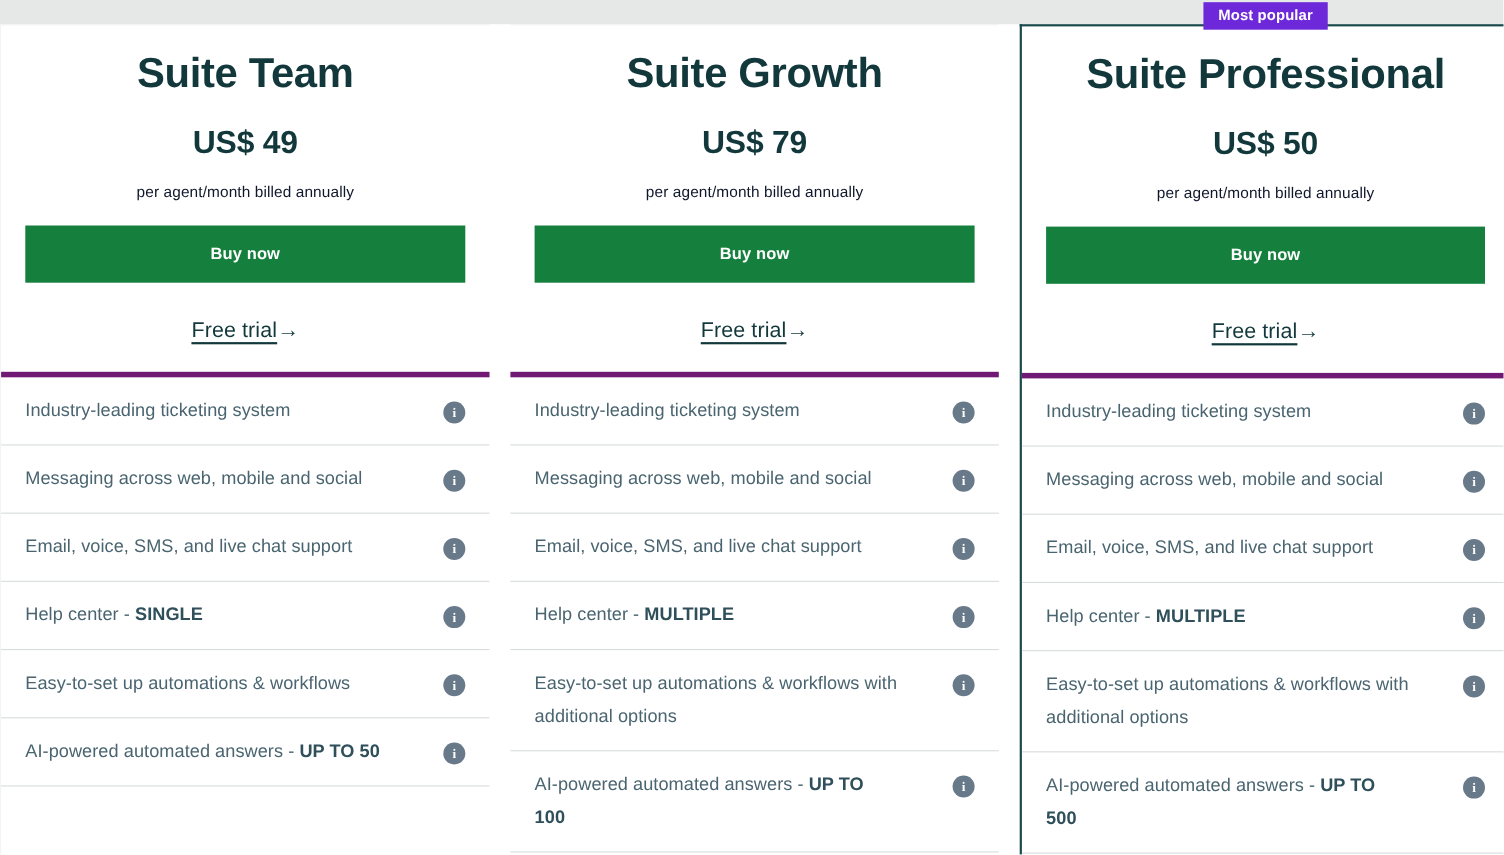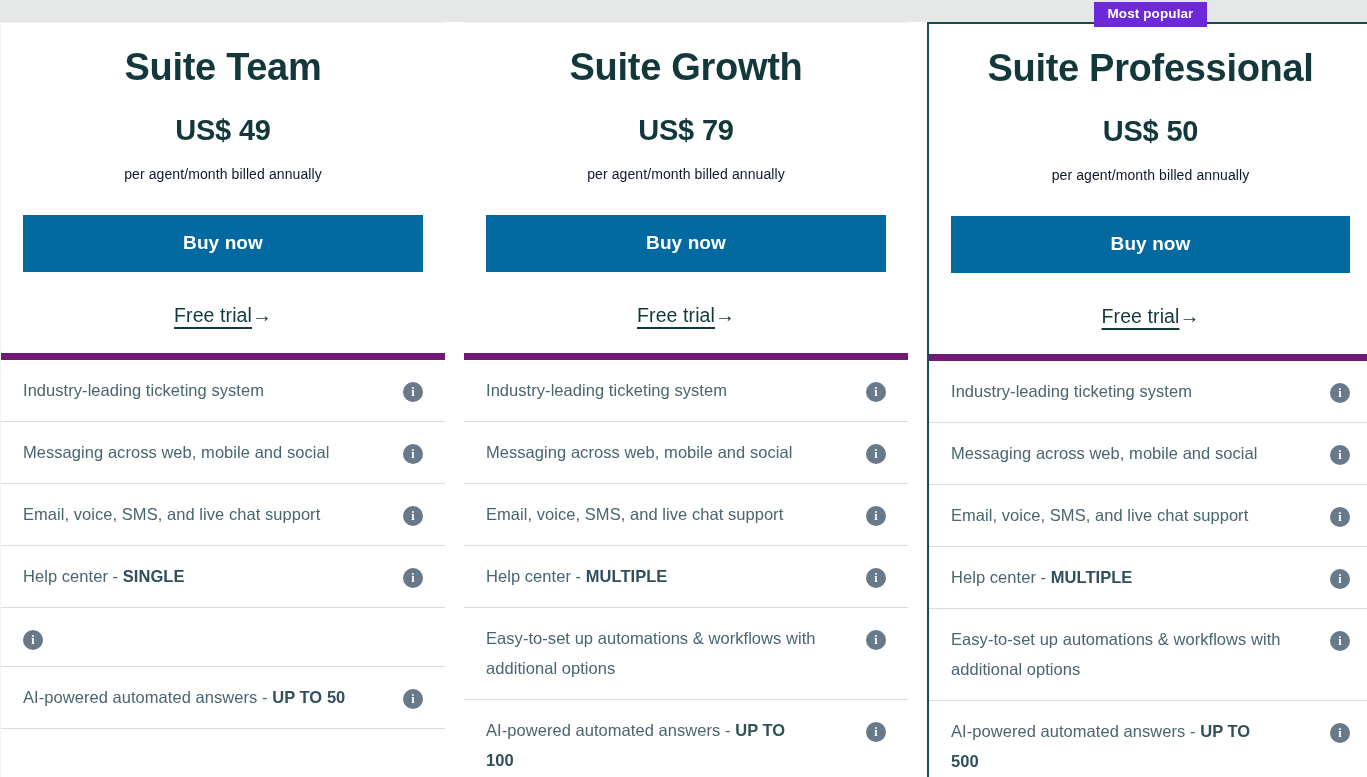--- a/index.html
+++ b/index.html
@@ -89,28 +89,28 @@
   }
   .plan-period {
     font-size: 14px;
     color: #0f172a;
     margin-top: 19px;
     letter-spacing: 0.1px;
   }
   .buy-btn {
     display: block;
     width: 100%;
-    background: #0369a1;
+    background: #15803d;
     color: #ffffff;
     border: none;
     font-family: "Liberation Sans", sans-serif;
-    font-size: 19px;
+    font-size: 15px;
     font-weight: bold;
     padding: 17px 0 18px 0;
-    margin-top: 33px;
+    margin-top: 23px;
     cursor: pointer;
     letter-spacing: 0.1px;
   }
   .trial-wrap {
     margin-top: 32px;
     margin-bottom: 26px;
     display: flex;
     align-items: center;
     justify-content: center;
     cursor: pointer;
@@ -123,21 +123,21 @@
     text-underline-offset: 5px;
     text-decoration-thickness: 2px;
     letter-spacing: 0.1px;
   }
   .trial-arrow {
     font-size: 20px;
     color: #12383b;
     line-height: 1;
   }
   .features {
-    border-top: 7px solid #701a75;
+    border-top: 5px solid #701a75;
     flex: 1 1 auto;
   }
   .feature-row {
     display: flex;
     align-items: flex-start;
     justify-content: space-between;
     gap: 14px;
     padding: 15px 22px 16px 22px;
     border-bottom: 1px solid #d7dcdd;
     min-height: 54px;
@@ -201,20 +201,21 @@
           </div>
           <div class="feature-row">
             <div class="feature-text"><span>Email, voice, SMS, and live chat support</span></div>
             <div class="info-icon">i</div>
           </div>
           <div class="feature-row">
             <div class="feature-text"><span>Help center - </span><b>SINGLE</b></div>
             <div class="info-icon">i</div>
           </div>
           <div class="feature-row">
+            <div class="feature-text"><span>Easy-to-set up automations &amp; workflows</span></div>
             <div class="info-icon">i</div>
           </div>
           <div class="feature-row">
             <div class="feature-text"><span>AI-powered automated answers - </span><b>UP TO 50</b></div>
             <div class="info-icon">i</div>
           </div>
         </div>
       </div>
       <div class="card plain">
         <div class="card-head">

